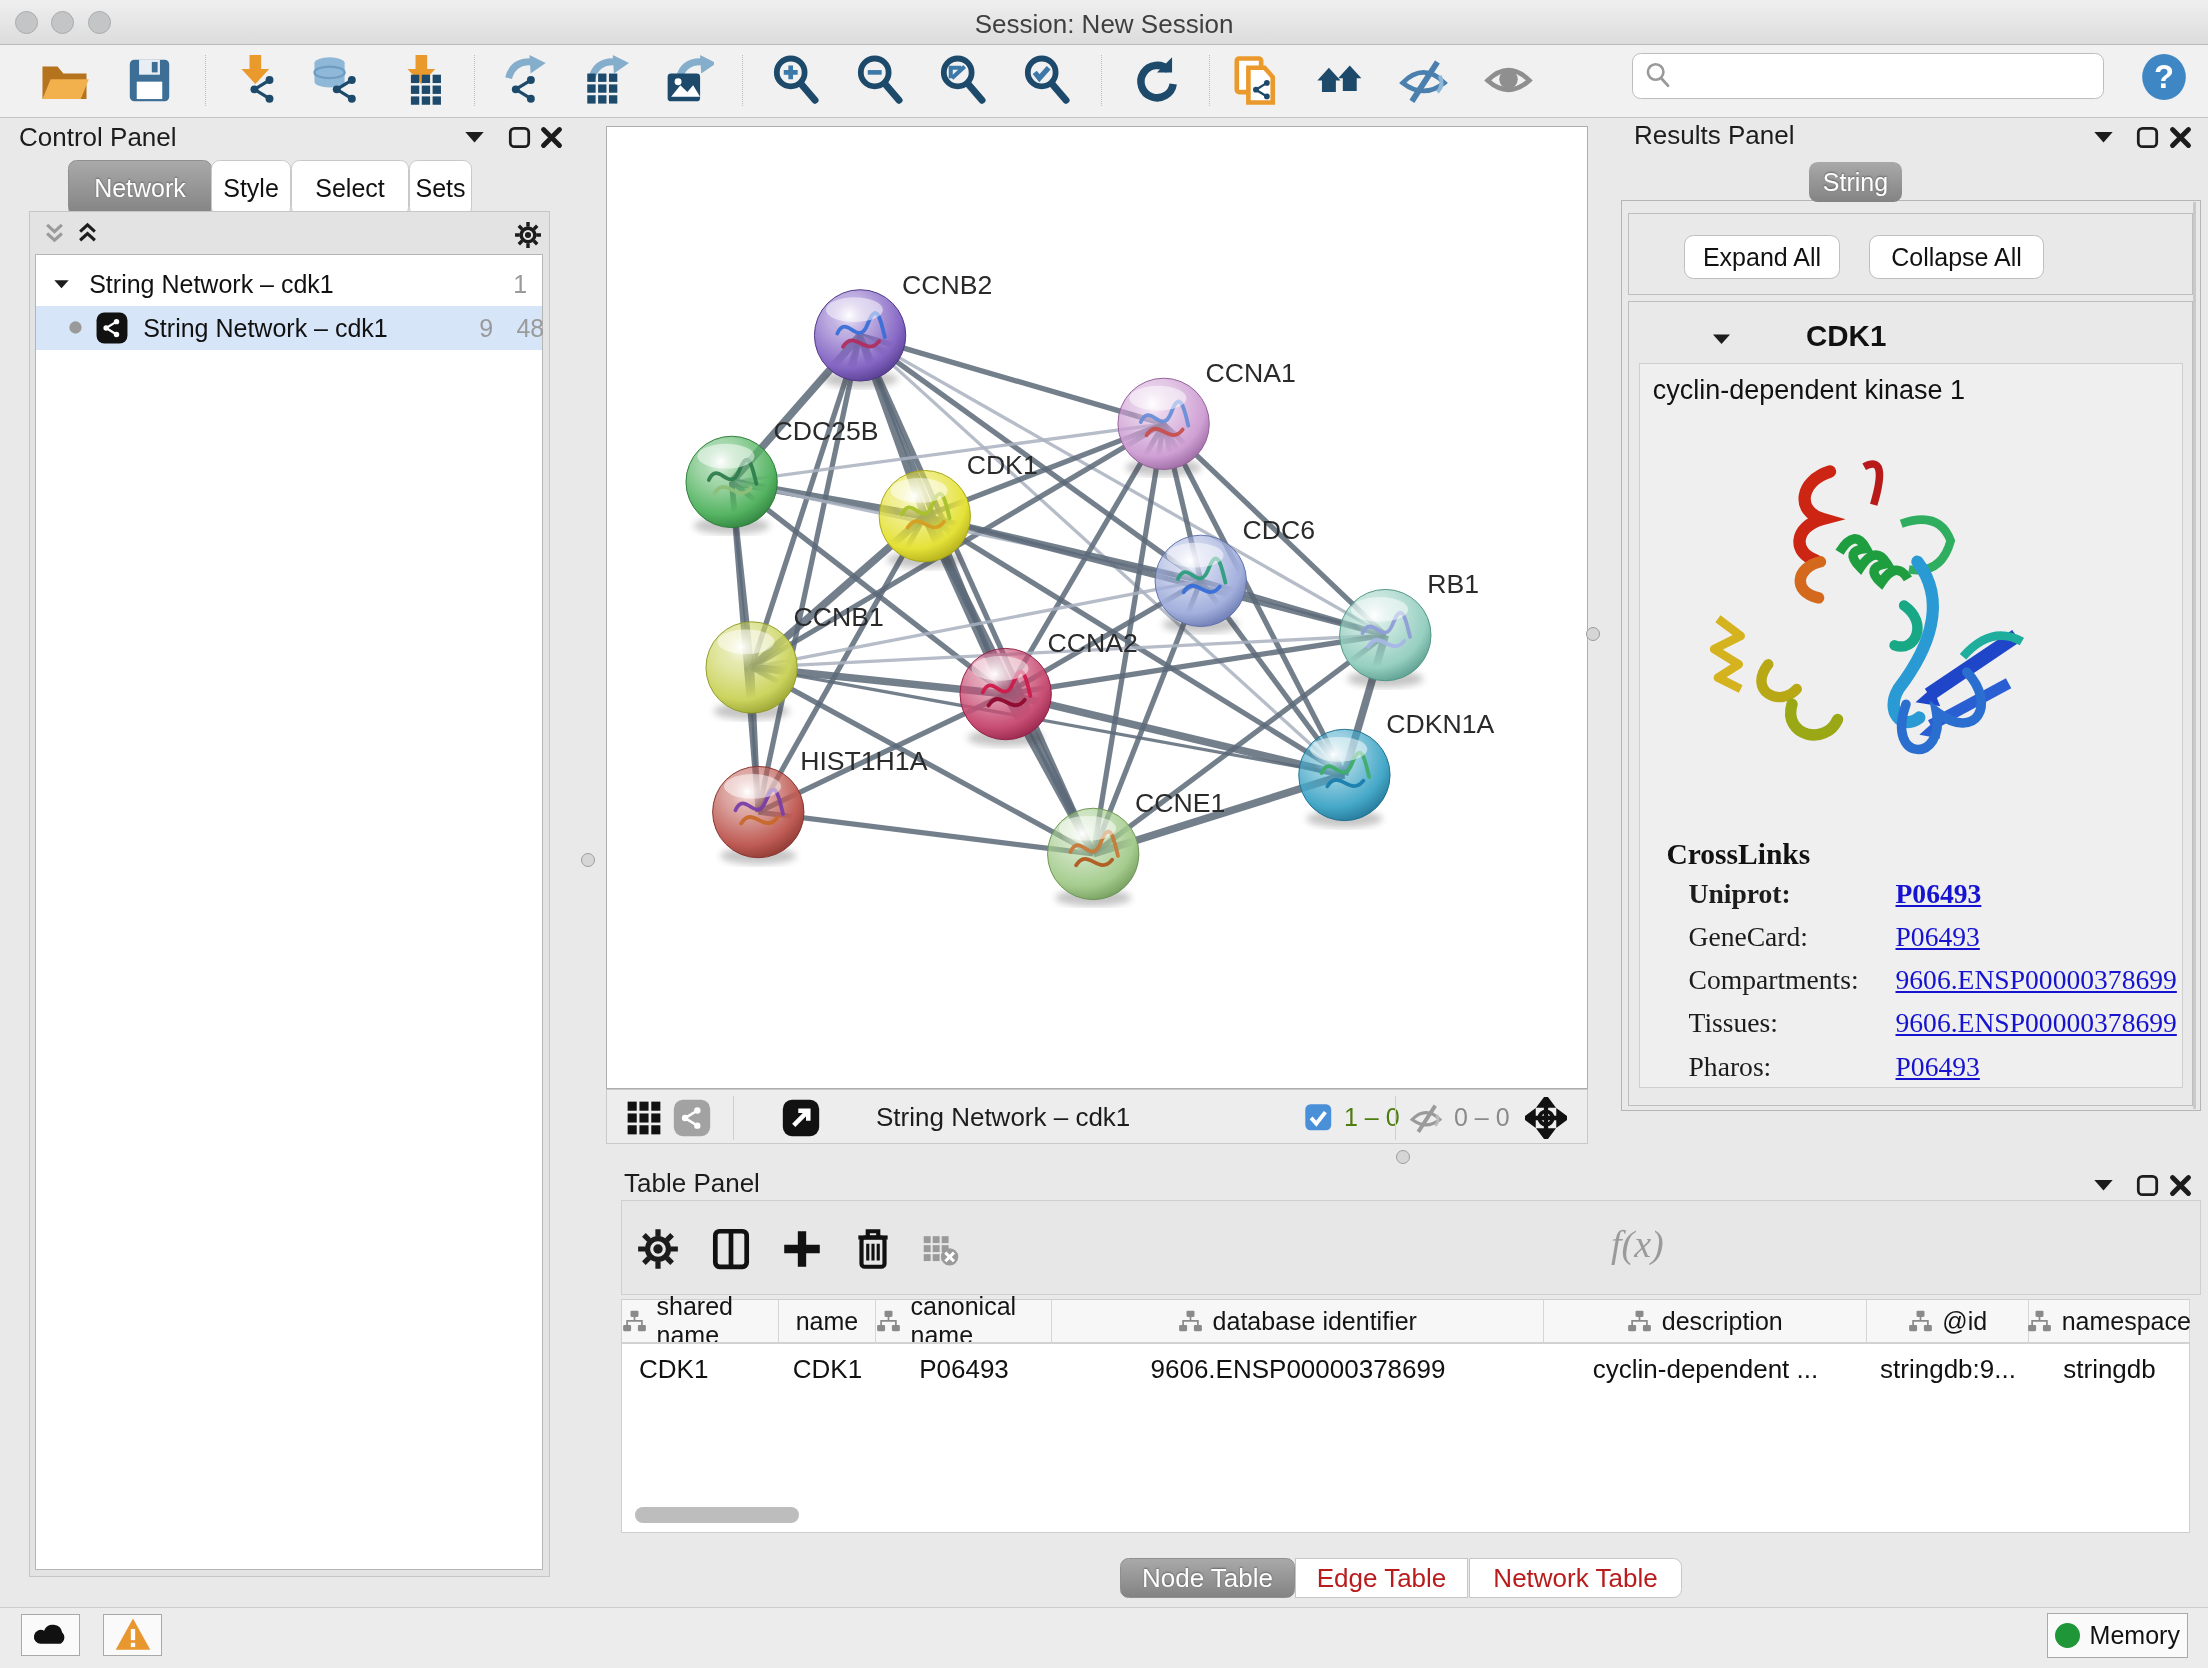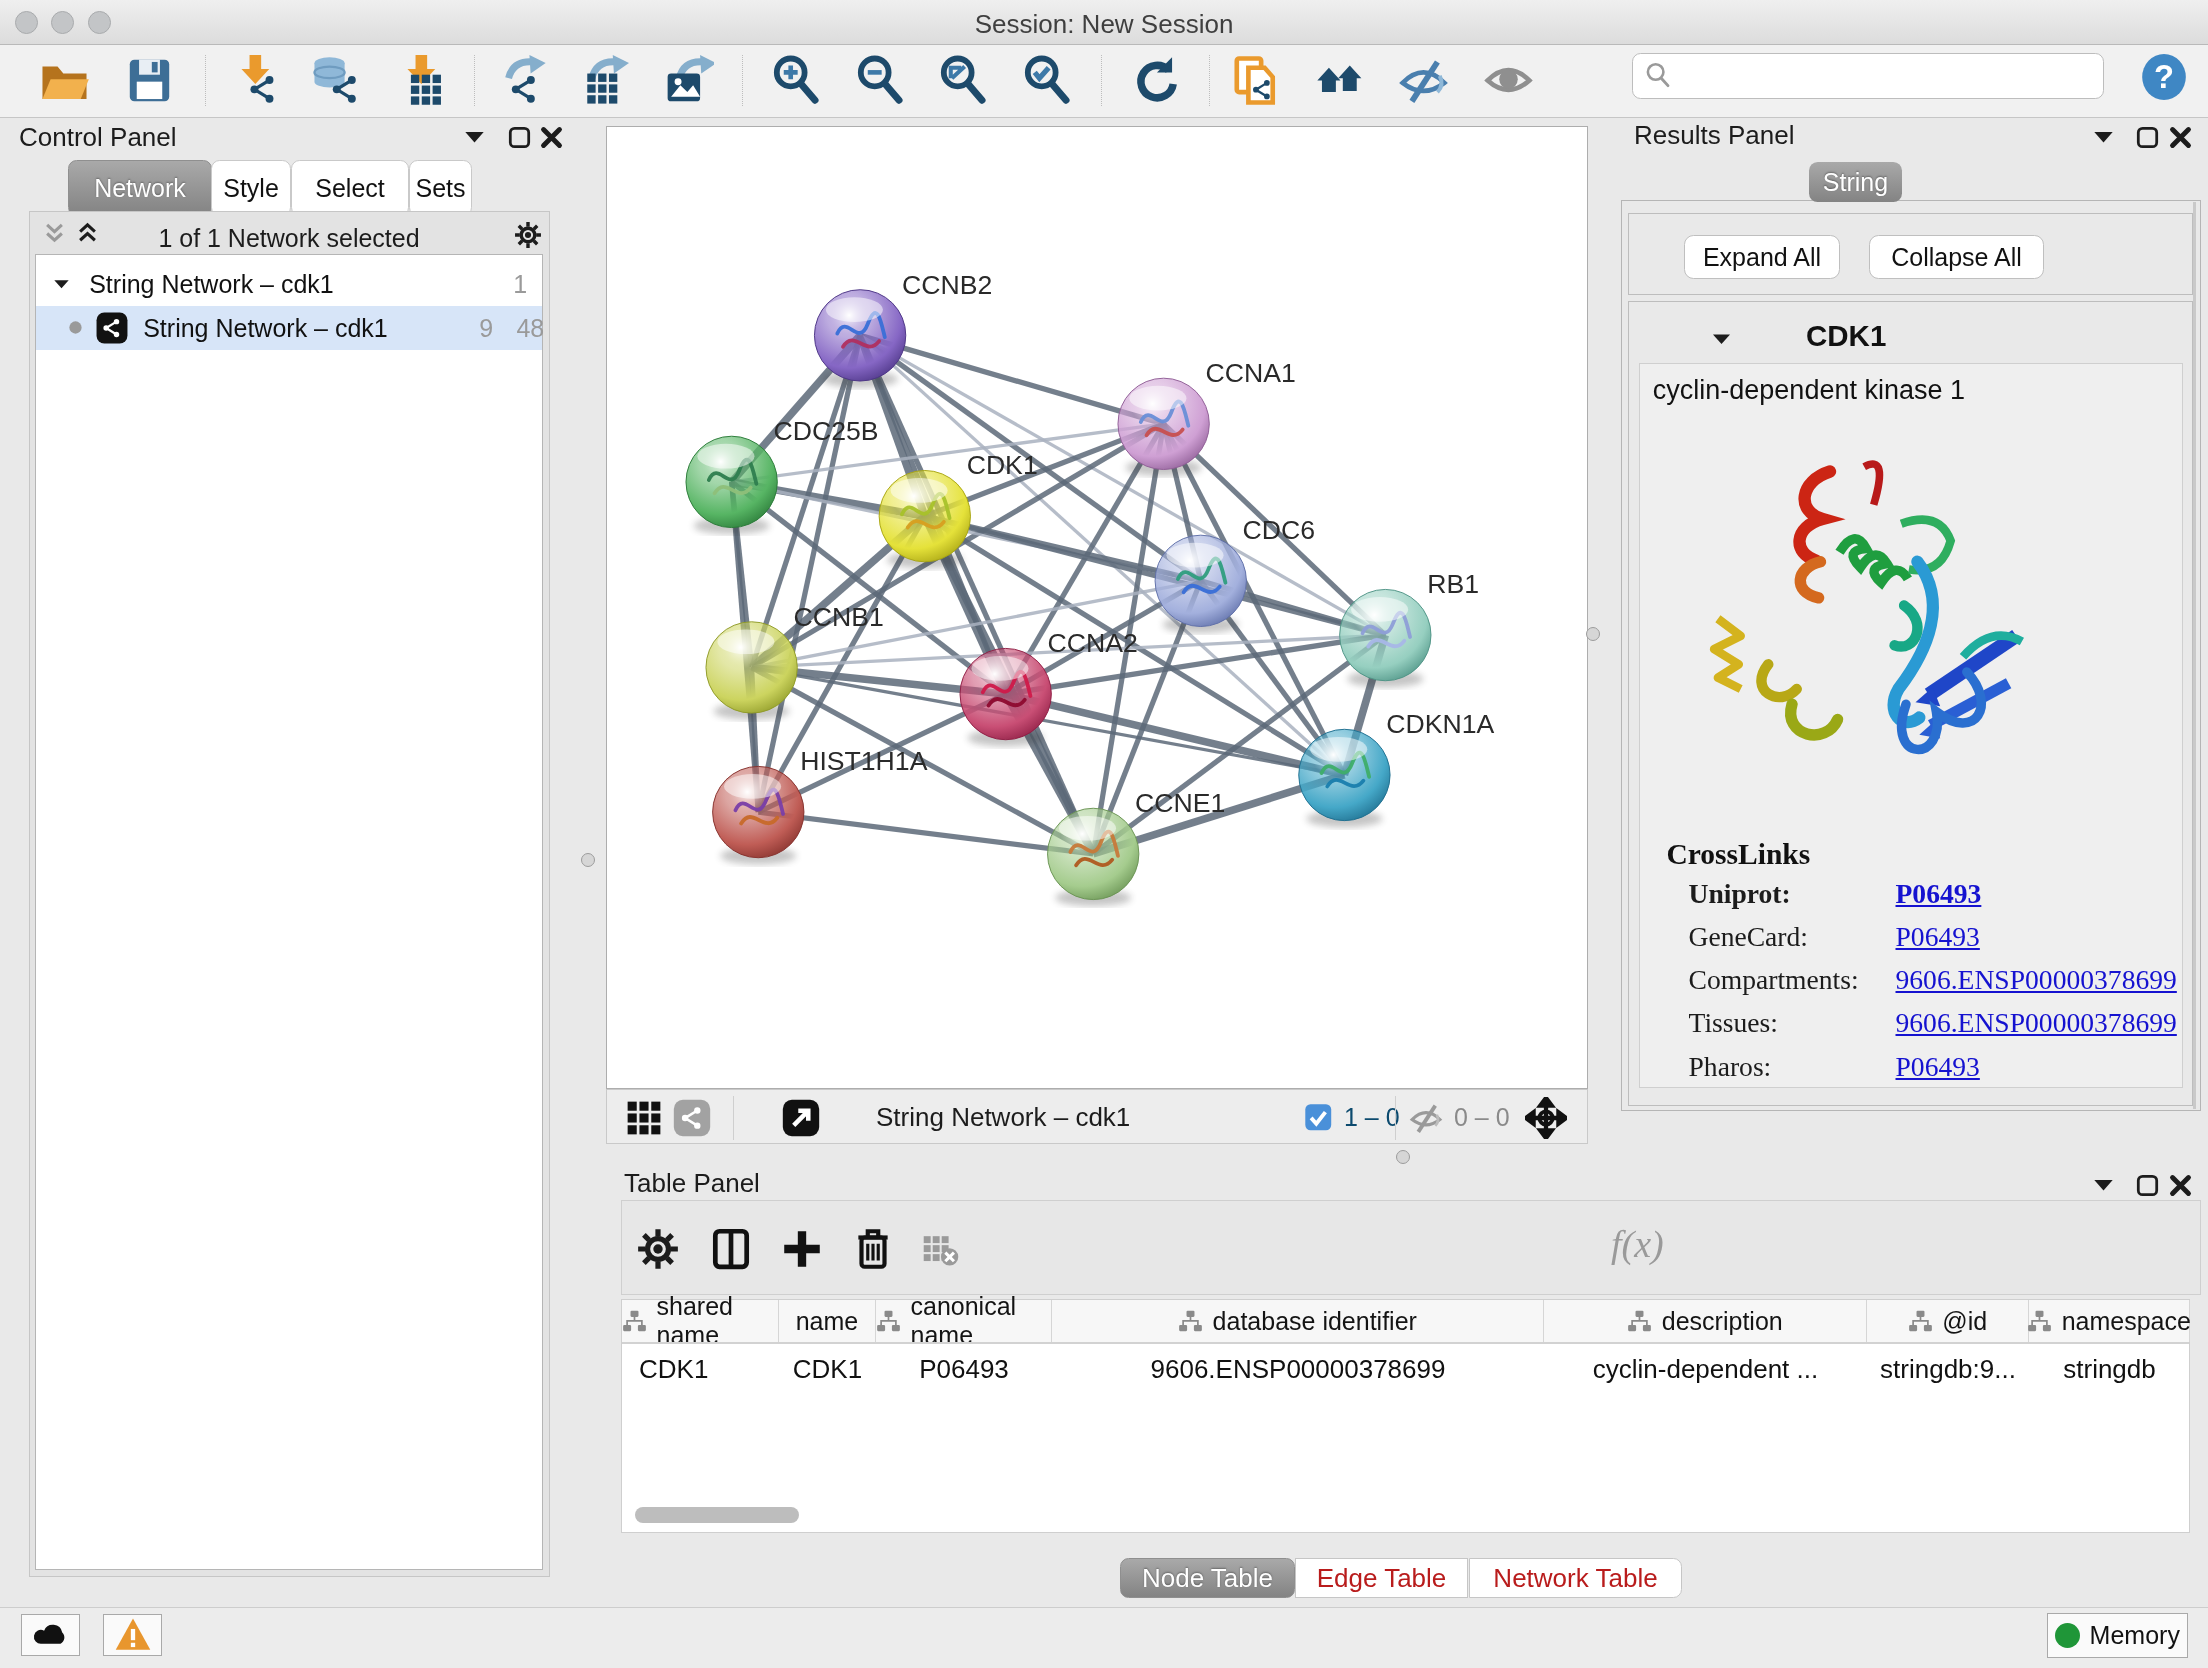--- a/index.html
+++ b/index.html
@@ -354,21 +354,20 @@
     <span class="dkico" style="left:11.4px;top:0">
         <svg viewBox="0 0 44 44" width="100%" height="100%">
           <path d="M10 8 22 19 34 8 M10 22 22 33 34 22" stroke="#9a9a9a" stroke-width="5" fill="none"></path>
         </svg>
       </span>
     <span class="dkico" style="left:44px;top:0">
         <svg viewBox="0 0 44 44" width="100%" height="100%">
           <path d="M10 19 22 8 34 19 M10 33 22 22 34 33" stroke="#1c1c1c" stroke-width="5" fill="none"></path>
         </svg>
       </span>
-    <div id="cp-summary">1 of 1 Network selected</div>
     <span class="dkico" style="left:483px;top:0;width:30px;height:30px">
         <svg viewBox="0 0 44 44" width="100%" height="100%">
           <g stroke="#1c1c1c" stroke-width="5" fill="none">
             <circle cx="22" cy="22" r="10"></circle>
             <path d="M22 3v7 M22 34v7 M3 22h7 M34 22h7 M8.5 8.5l5 5 M30.5 30.5l5 5 M35.5 8.5l-5 5 M13.5 30.5l-5 5"></path>
           </g>
           <circle cx="22" cy="22" r="4.5" fill="#1c1c1c"></circle>
         </svg>
       </span>
   </div>
@@ -669,21 +668,21 @@
         <path d="M14 30 L28 16 M19 14 h11 v11" stroke="#fff" stroke-width="5" fill="none"></path>
       </svg>
     </span>
   <span id="net-name">String Network – cdk1</span>
   <span class="ntico" style="left:697px;top:13.3px;width:28.5px;height:28.5px">
       <svg viewBox="0 0 44 44" width="100%" height="100%">
         <rect x="2" y="2" width="40" height="40" rx="8" fill="#4a90d9"></rect>
         <path d="M11 23 l8 9 14 -18" stroke="#fff" stroke-width="6" fill="none"></path>
       </svg>
     </span>
-  <span class="ntcount" style="left:737px;color:#0c4a6e">1 – 0</span>
+  <span class="ntcount" style="left:737px;color:#4d7c0f">1 – 0</span>
   <span class="ntsep" style="left:788px"></span>
   <span class="ntico" style="left:802px;top:10.5px;width:34px;height:34px">
       <svg viewBox="0 0 44 44" width="100%" height="100%">
         <path d="M4 24 q18 -18 36 0 q-18 14 -36 0z" fill="none" stroke="#9a9a9a" stroke-width="4"></path>
         <path d="M34 6 L12 40" stroke="#9a9a9a" stroke-width="5"></path>
         <path d="M36 18 q4 8 -2 14" stroke="#bdbdbd" stroke-width="3.5" fill="none"></path>
       </svg>
     </span>
   <span class="ntcount" style="left:847px;color:#8a8a8a">0 – 0</span>
   <span class="ntico" style="left:918px;top:6.7px;width:42px;height:42px">

